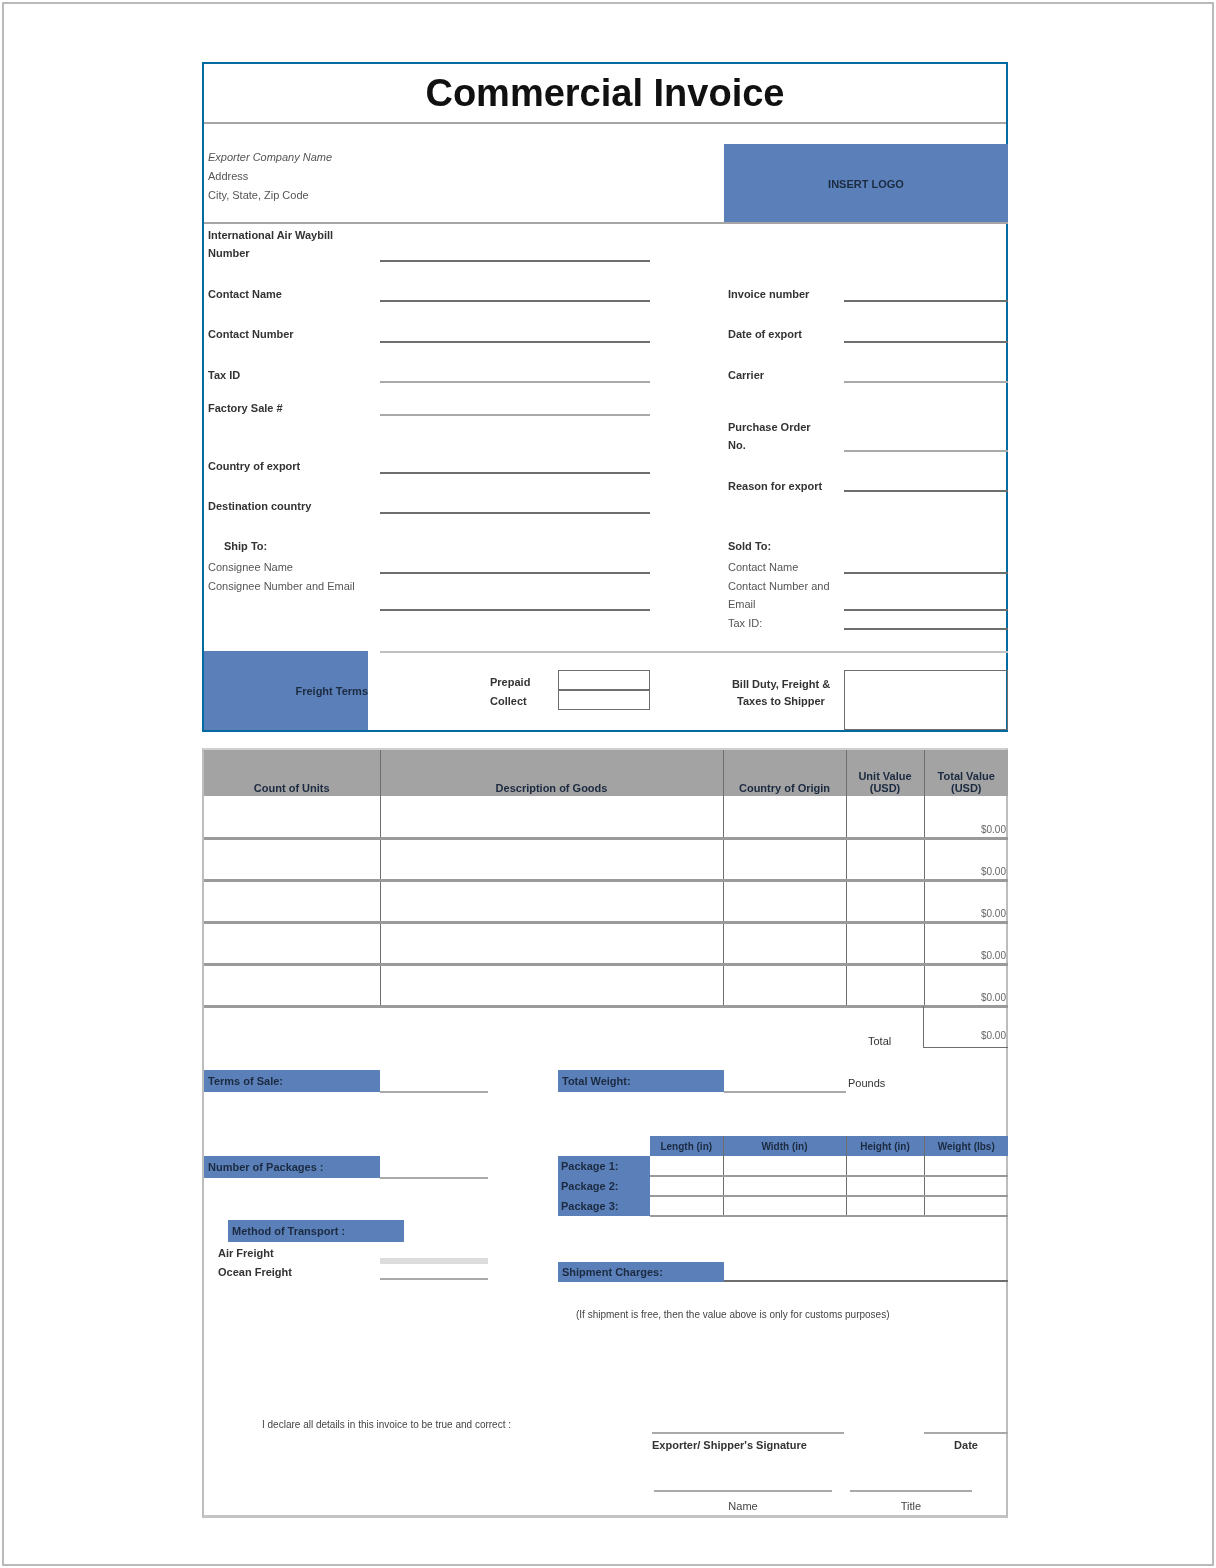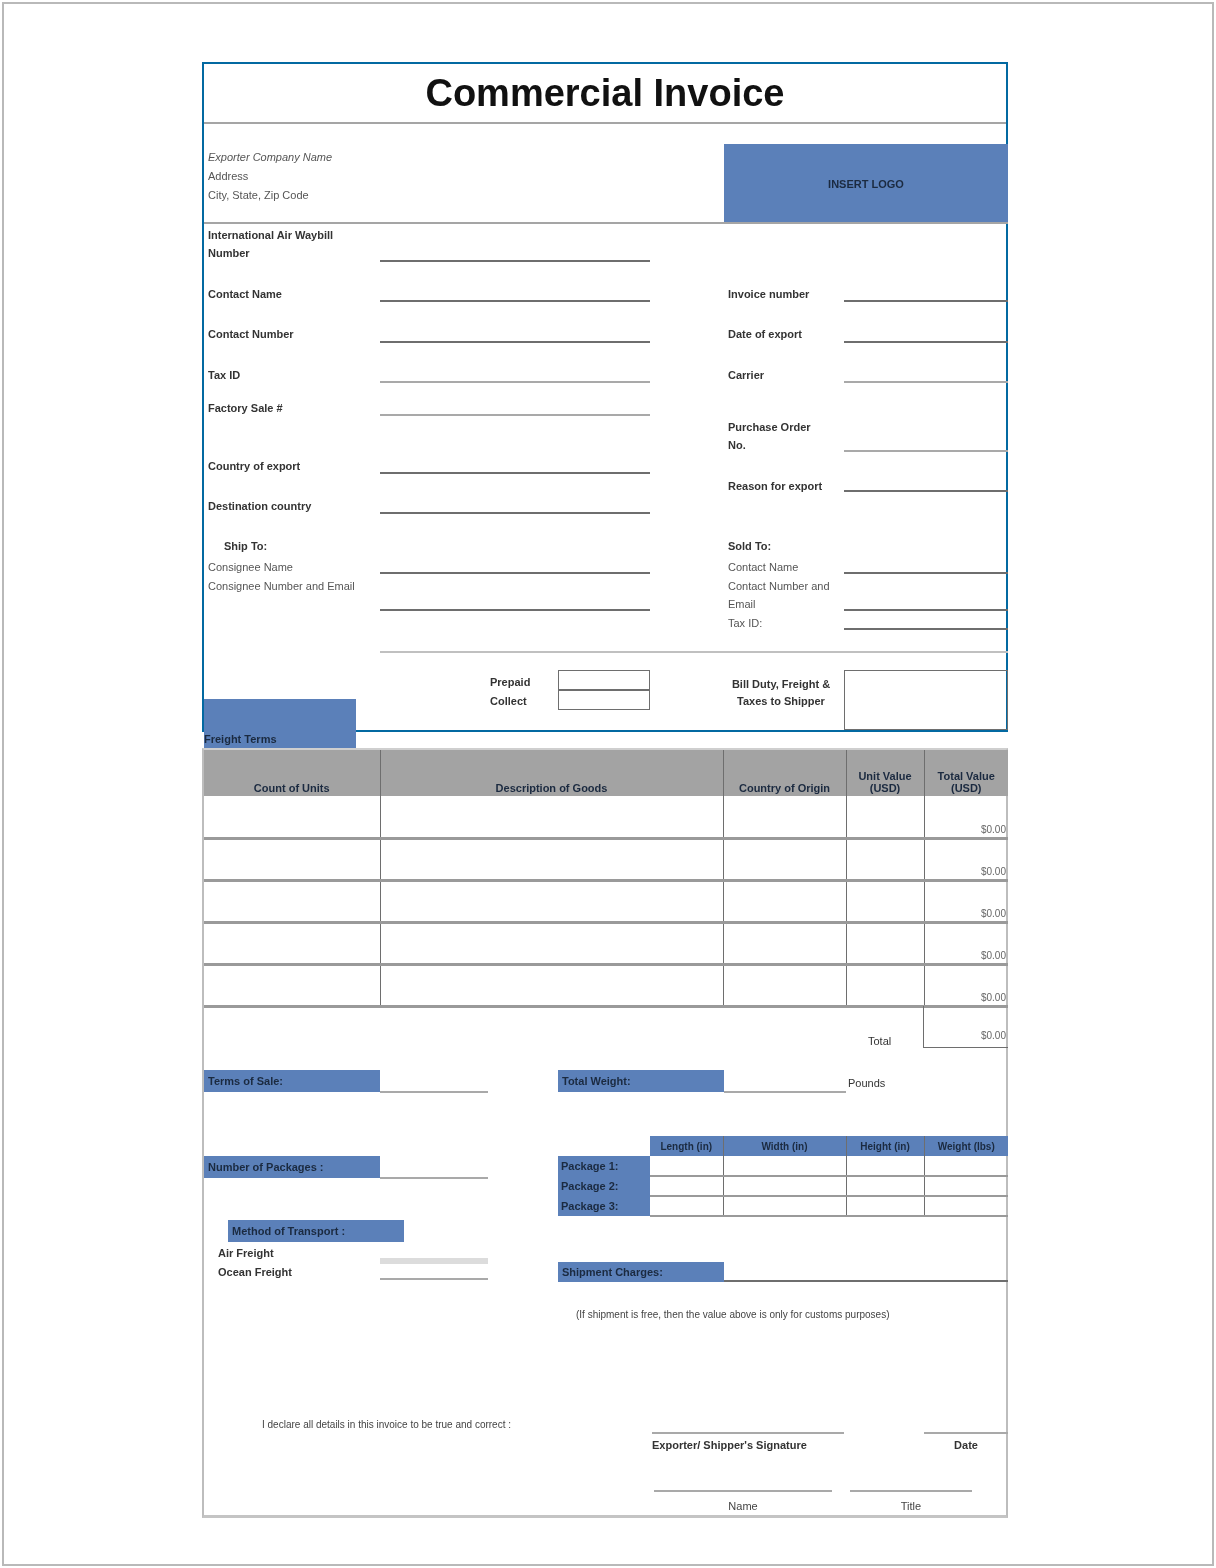--- a/index.html
+++ b/index.html
@@ -87,21 +87,21 @@
 
   <div class="lbl" style="left:524px; top:473px;">Sold To:</div>
   <div class="lbl n" style="left:524px; top:494px;">Contact Name</div>
   <div class="line" style="left:640px; top:508px; width:164px;"></div>
   <div class="lbl n" style="left:524px; top:513px; width:110px;">Contact Number and Email</div>
   <div class="line" style="left:640px; top:545px; width:164px;"></div>
   <div class="lbl n" style="left:524px; top:550px;">Tax ID:</div>
   <div class="line" style="left:640px; top:564px; width:164px;"></div>
 
   <div class="abs" style="left:176px; top:587px; width:628px; height:2px; background:#c0c0c0;"></div>
-  <div class="bluebox" style="left:0; top:587px; width:152px; height:79px; justify-content:flex-start;margin-top:48px;">
+  <div class="bluebox" style="left:0; top:587px; width:164px; height:79px; justify-content:flex-end;">
     <span>Freight Terms</span>
   </div>
   <div class="lbl" style="left:286px; top:609px;">Prepaid</div>
   <div class="lbl" style="left:286px; top:628px;">Collect</div>
   <div class="cell-border" style="left:354px; top:606px; width:92px; height:20px;"></div>
   <div class="cell-border" style="left:354px; top:626px; width:92px; height:20px;"></div>
   <div class="lbl center" style="left:516px; top:612px; width:122px; line-height:17px;">Bill Duty, Freight &amp; Taxes to Shipper</div>
   <div class="cell-border" style="left:640px; top:606px; width:164px; height:60px;"></div>
 </div>
 

